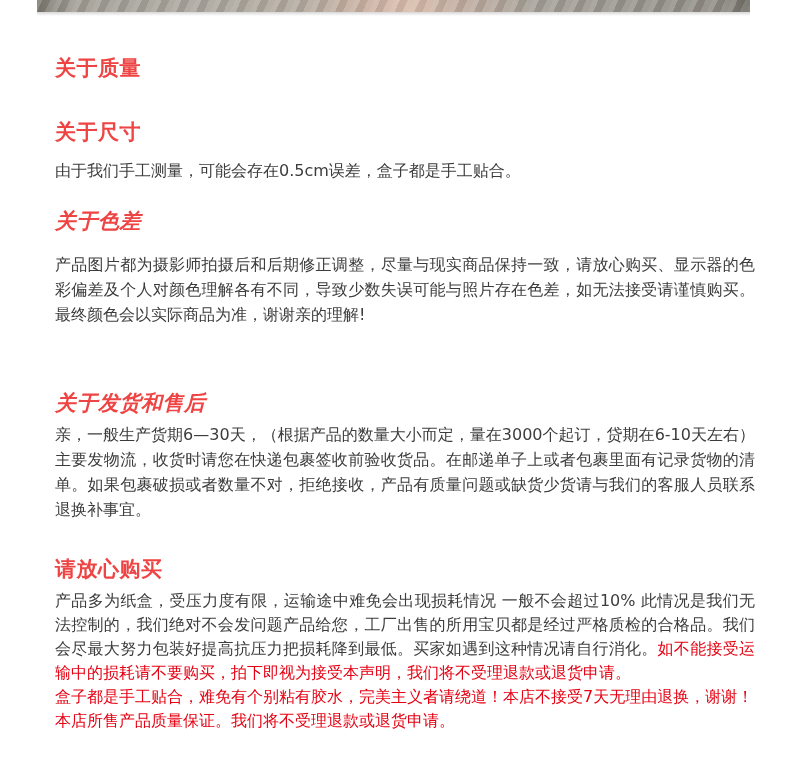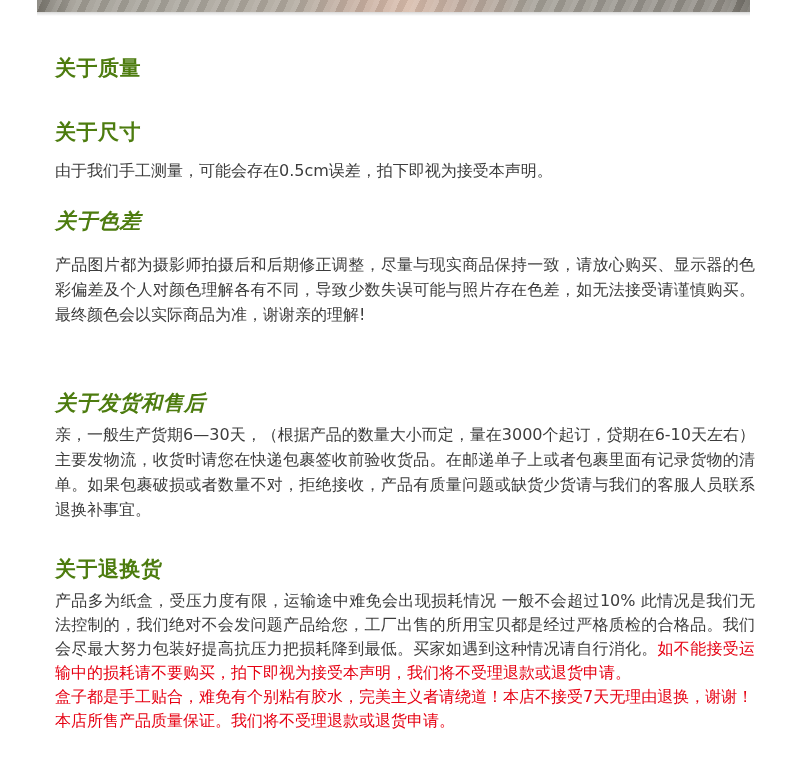--- a/index.html
+++ b/index.html
@@ -35,21 +35,21 @@
     background: linear-gradient(180deg, rgba(110,110,110,0.28), rgba(255,255,255,0));
   }
   .content {
     padding: 0 35px 0 55px;
   }
   h2.sec-heading {
     margin: 0;
     font-size: 21px;
     line-height: 23px;
     font-weight: 700;
-    color: #4d7c0f;
+    color: #ef4444;
     letter-spacing: 0.5px;
   }
   p.sec-body {
     margin: 0;
     font-size: 16px;
     line-height: 25px;
     color: #3c3c3c;
     text-align: justify;
   }
   
@@ -72,31 +72,31 @@
 <div class="photo-strip-shadow"></div>
 
 <div class="content">
 
   <section class="sec-quality">
     <h2 class="sec-heading">关于质量</h2>
   </section>
 
   <section class="sec-size">
     <h2 class="sec-heading">关于尺寸</h2>
-    <p class="sec-body">由于我们手工测量，可能会存在0.5cm误差，拍下即视为接受本声明。</p>
+    <p class="sec-body">由于我们手工测量，可能会存在0.5cm误差，盒子都是手工贴合。</p>
   </section>
 
   <section class="sec-colordiff">
     <h2 class="sec-heading">关于色差</h2>
     <p class="sec-body">产品图片都为摄影师拍摄后和后期修正调整，尽量与现实商品保持一致，请放心购买、显示器的色彩偏差及个人对颜色理解各有不同，导致少数失误可能与照片存在色差，如无法接受请谨慎购买。最终颜色会以实际商品为准，谢谢亲的理解!</p>
   </section>
 
   <section class="sec-shipping">
     <h2 class="sec-heading">关于发货和售后</h2>
     <p class="sec-body">亲，一般生产货期6—30天，（根据产品的数量大小而定，量在3000个起订，贷期在6-10天左右）主要发物流，收货时请您在快递包裹签收前验收货品。在邮递单子上或者包裹里面有记录货物的清单。如果包裹破损或者数量不对，拒绝接收，产品有质量问题或缺货少货请与我们的客服人员联系退换补事宜。</p>
   </section>
 
   <section class="sec-returns">
-    <h2 class="sec-heading">关于退换货</h2>
+    <h2 class="sec-heading">请放心购买</h2>
     <p class="sec-body"><span>产品多为纸盒，受压力度有限，运输途中难免会出现损耗情况 一般不会超过10% 此情况是我们无法控制的，我们绝对不会发问题产品给您，工厂出售的所用宝贝都是经过严格质检的合格品。我们会尽最大努力包装好提高抗压力把损耗降到最低。买家如遇到这种情况请自行消化。</span><span class="red">如不能接受运输中的损耗请不要购买，拍下即视为接受本声明，我们将不受理退款或退货申请。</span><br><span class="red">盒子都是手工贴合，难免有个别粘有胶水，完美主义者请绕道！本店不接受7天无理由退换，谢谢！</span><br><span class="red">本店所售产品质量保证。我们将不受理退款或退货申请。</span></p>
   </section>
 
 </div>
 
 </body></html>

